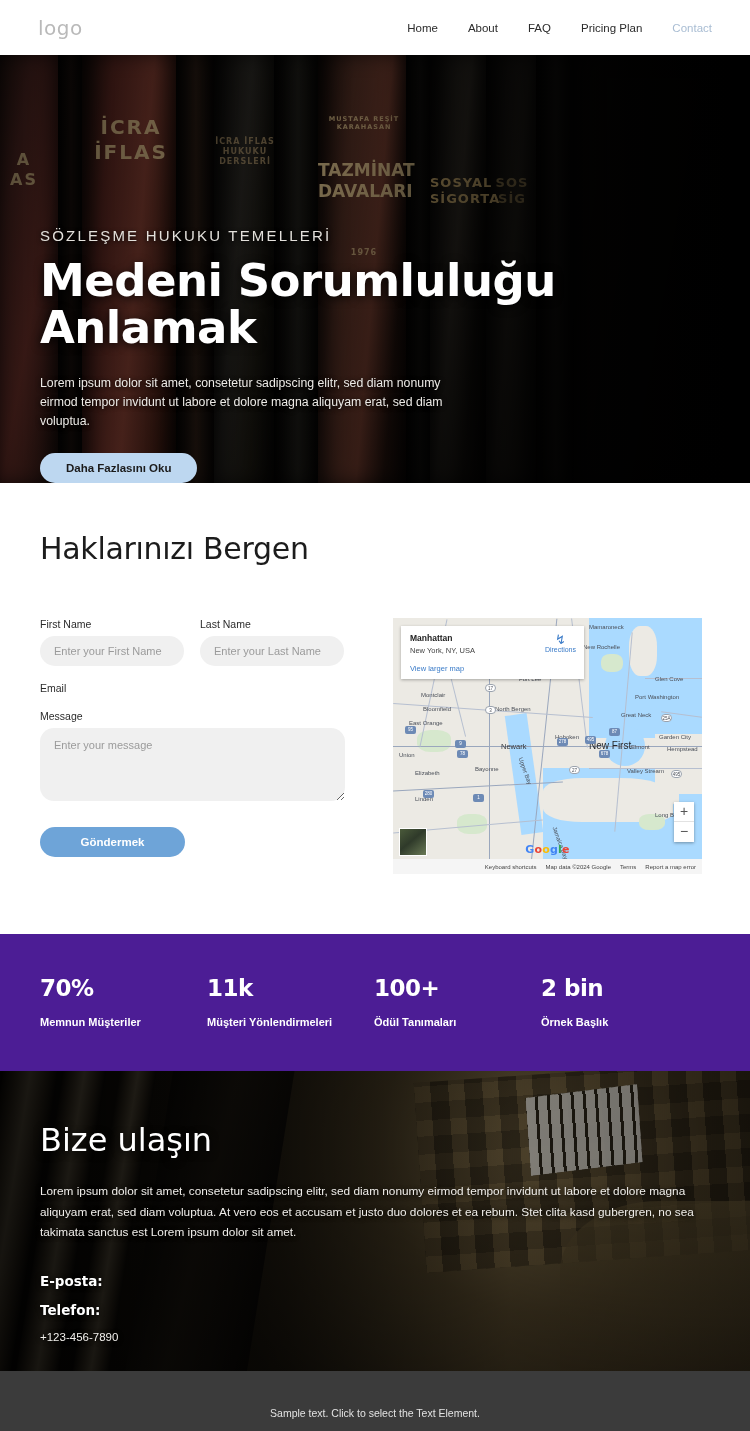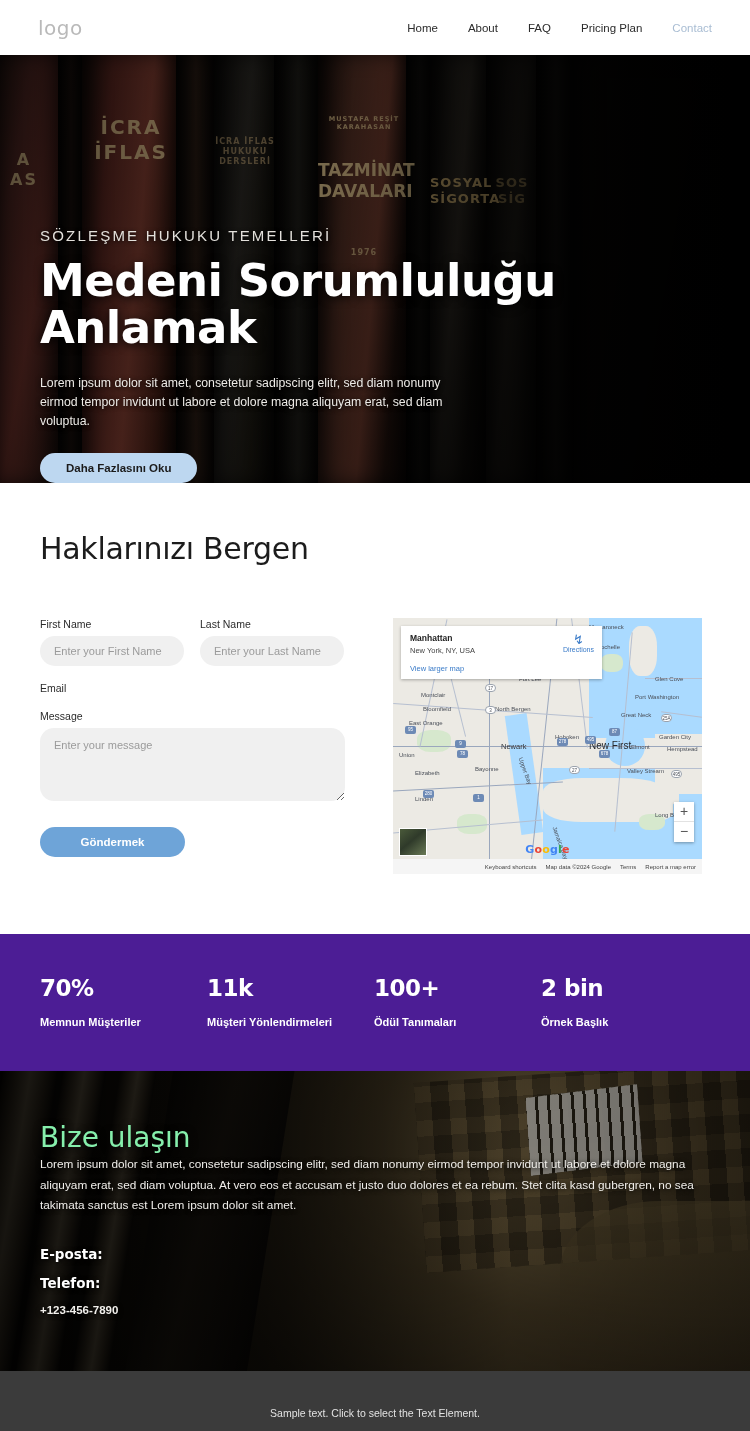--- a/index.html
+++ b/index.html
@@ -204,21 +204,21 @@
     width: 11px; height: 8px;
     border: 1px solid #9aa2ad;
     background: #fff;
     border-radius: 5px;
     color: #4a4f58; font-size: 4.5px;
     text-align: center; line-height: 7px;
   }
   .map-card {
     position: absolute;
     left: 8px; top: 8px;
-    width: 201px;
+    width: 183px;
     background: #ffffff;
     box-shadow: 0 1px 3px rgba(0,0,0,.3);
     padding: 7px 9px 6px 9px;
     z-index: 10;
   }
   .map-card-title { font-size: 8.5px; font-weight: bold; color: #222; }
   .map-card-sub { font-size: 7.5px; color: #444; margin-top: 3px; }
   .map-card-link {
     font-size: 7.5px; color: #3a7bc8; margin-top: 9px; display: block;
     text-decoration: none;
@@ -296,21 +296,22 @@
   .reach-bg { position: absolute; inset: 0; }
   .column {
     position: absolute;
     background: linear-gradient(90deg,#1a150d,#6b5c42 25%,#b8a681 50%,#5d4f38 78%,#13100a);
   }
   .reach-content {
     position: absolute; left: 40px; top: 50px; right: 40px; z-index: 5;
   }
   .reach-title {
     font-family: "DejaVu Sans", sans-serif;
-    font-size: 28px; font-weight: 400; color: #86efac;
+    font-size: 32px; font-weight: 400; color: #ffffff;
+    margin-bottom: 22px;
     text-shadow: 0 2px 8px rgba(0,0,0,.85);
   }
   .reach-desc {
     font-size: 11.8px; line-height: 1.75; color: #f0eeea;
     margin-bottom: 30px;
     text-shadow: 0 1px 5px rgba(0,0,0,.95);
     max-width: 670px;
   }
   .contact-label {
     font-family: "DejaVu Sans", sans-serif;
@@ -319,21 +320,20 @@
     text-shadow: 0 1px 5px rgba(0,0,0,.95);
   }
   .contact-value-bold {
     font-size: 11.5px; font-weight: bold; color: #f2f0ec;
     margin-bottom: 21px;
     text-shadow: 0 1px 5px rgba(0,0,0,.95);
   }
   .contact-value {
     font-size: 11.5px; color: #f2f0ec;
     text-shadow: 0 1px 5px rgba(0,0,0,.95);
-    font-weight: bold;
   }
 
   
   .footer {
     height: 83px;
     background: #3b3b3b;
     display: flex;
     align-items: center;
     justify-content: center;
   }

